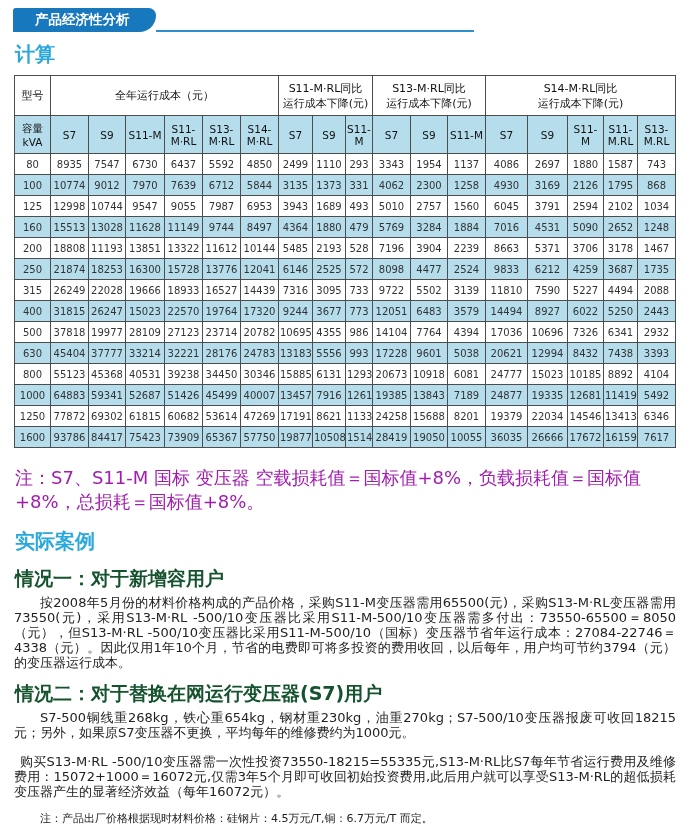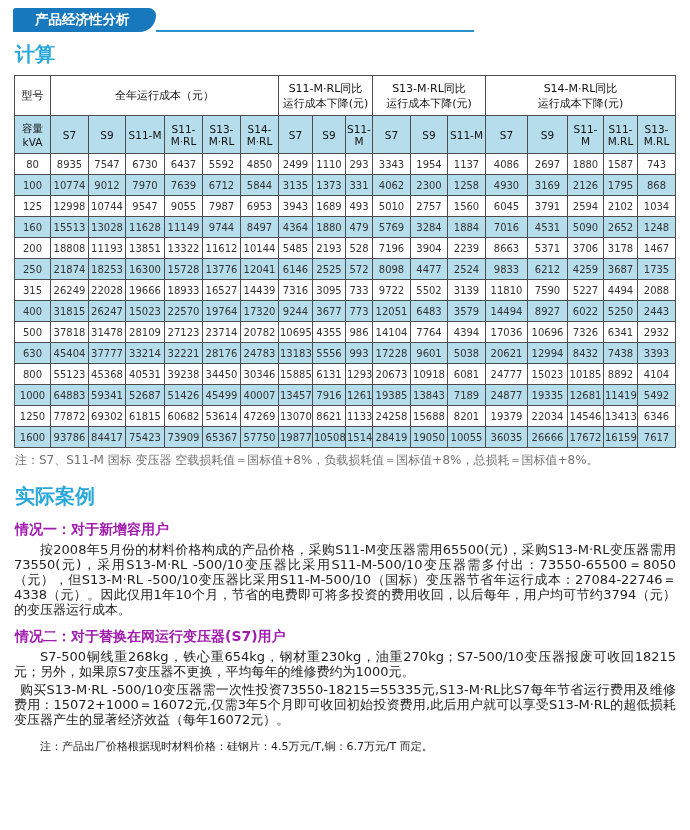--- a/index.html
+++ b/index.html
@@ -27,22 +27,22 @@
   th, td {
     border:1px solid #4d4d4d; text-align:center; vertical-align:middle;
     padding:0 1px; overflow:hidden;
   }
   thead th { font-weight:normal; color:#111; white-space:pre-line; }
   .group-row th { height:40px; font-size:11px; background:#fff; }
   .sub-row th { height:38px; font-size:10.5px; background:#b5ddeb; }
   tbody td { height:21px; font-size:10px; color:#333; background:#fff; }
   tbody tr:nth-child(even) td { background:#b5ddeb; }
   
-  .note1 { font-size:12px; color:#737373; margin:4px 0 0 1px; }
-  .case-title { font-size:14px; font-weight:bold; color:#a21caf; margin:11px 0 3px 1px; }
+  .note1 { font-size:18px; color:#a21caf; margin:18px 0 0 1px; }
+  .case-title { font-size:19px; font-weight:bold; color:#14532d; margin:11px 0 3px 1px; }
   .para { font-size:13px; line-height:15px; text-align:justify; color:#222; margin:2px 0 0 0; }
   .indent2 { text-indent:2em; }
   .indent0 { text-indent:6px; }
   .note2 { font-size:11px; color:#222; margin:12px 0 0 0; padding-left:26px; }
 </style>
 </head>
 <body>
 
 <div class="banner-row">
   <div class="banner-tab">产品经济性分析</div>
@@ -269,21 +269,21 @@
         <td>3579</td>
         <td>14494</td>
         <td>8927</td>
         <td>6022</td>
         <td>5250</td>
         <td>2443</td>
       </tr>
       <tr>
         <td>500</td>
         <td>37818</td>
-        <td>31478</td>
+        <td>19977</td>
         <td>28109</td>
         <td>27123</td>
         <td>23714</td>
         <td>20782</td>
         <td>10695</td>
         <td>4355</td>
         <td>986</td>
         <td>14104</td>
         <td>7764</td>
         <td>4394</td>
@@ -354,21 +354,21 @@
         <td>5492</td>
       </tr>
       <tr>
         <td>1250</td>
         <td>77872</td>
         <td>69302</td>
         <td>61815</td>
         <td>60682</td>
         <td>53614</td>
         <td>47269</td>
-        <td>13070</td>
+        <td>17191</td>
         <td>8621</td>
         <td>1133</td>
         <td>24258</td>
         <td>15688</td>
         <td>8201</td>
         <td>19379</td>
         <td>22034</td>
         <td>14546</td>
         <td>13413</td>
         <td>6346</td>
@@ -398,15 +398,15 @@
 
 <div class="note1">注：S7、S11-M 国标 变压器 空载损耗值＝国标值+8%，负载损耗值＝国标值+8%，总损耗＝国标值+8%。</div>
 
 <div class="blue-heading" style="margin-top:14px">实际案例</div>
 
 <div class="case-title">情况一：对于新增容用户</div>
 <div class="para indent2">按2008年5月份的材料价格构成的产品价格，采购S11-M变压器需用65500(元)，采购S13-M·RL变压器需用73550(元)，采用S13-M·RL -500/10变压器比采用S11-M-500/10变压器需多付出：73550-65500＝8050（元），但S13-M·RL -500/10变压器比采用S11-M-500/10（国标）变压器节省年运行成本：27084-22746＝4338（元）。因此仅用1年10个月，节省的电费即可将多投资的费用收回，以后每年，用户均可节约3794（元）的变压器运行成本。</div>
 
 <div class="case-title">情况二：对于替换在网运行变压器(S7)用户</div>
 <div class="para indent2">S7-500铜线重268kg，铁心重654kg，钢材重230kg，油重270kg；S7-500/10变压器报废可收回18215元；另外，如果原S7变压器不更换，平均每年的维修费约为1000元。</div>
-<div class="para indent0" style="margin-top:3px">购买S13-M·RL -500/10变压器需一次性投资73550-18215=55335元,S13-M·RL比S7每年节省运行费用及维修费用：15072+1000＝16072元,仅需3年5个月即可收回初始投资费用,此后用户就可以享受S13-M·RL的超低损耗变压器产生的显著经济效益（每年16072元）。</div>
+<div class="para indent0" style="margin-top:14px">购买S13-M·RL -500/10变压器需一次性投资73550-18215=55335元,S13-M·RL比S7每年节省运行费用及维修费用：15072+1000＝16072元,仅需3年5个月即可收回初始投资费用,此后用户就可以享受S13-M·RL的超低损耗变压器产生的显著经济效益（每年16072元）。</div>
 
 <div class="note2">注：产品出厂价格根据现时材料价格：硅钢片：4.5万元/T,铜：6.7万元/T 而定。</div>
 
 </body></html>

